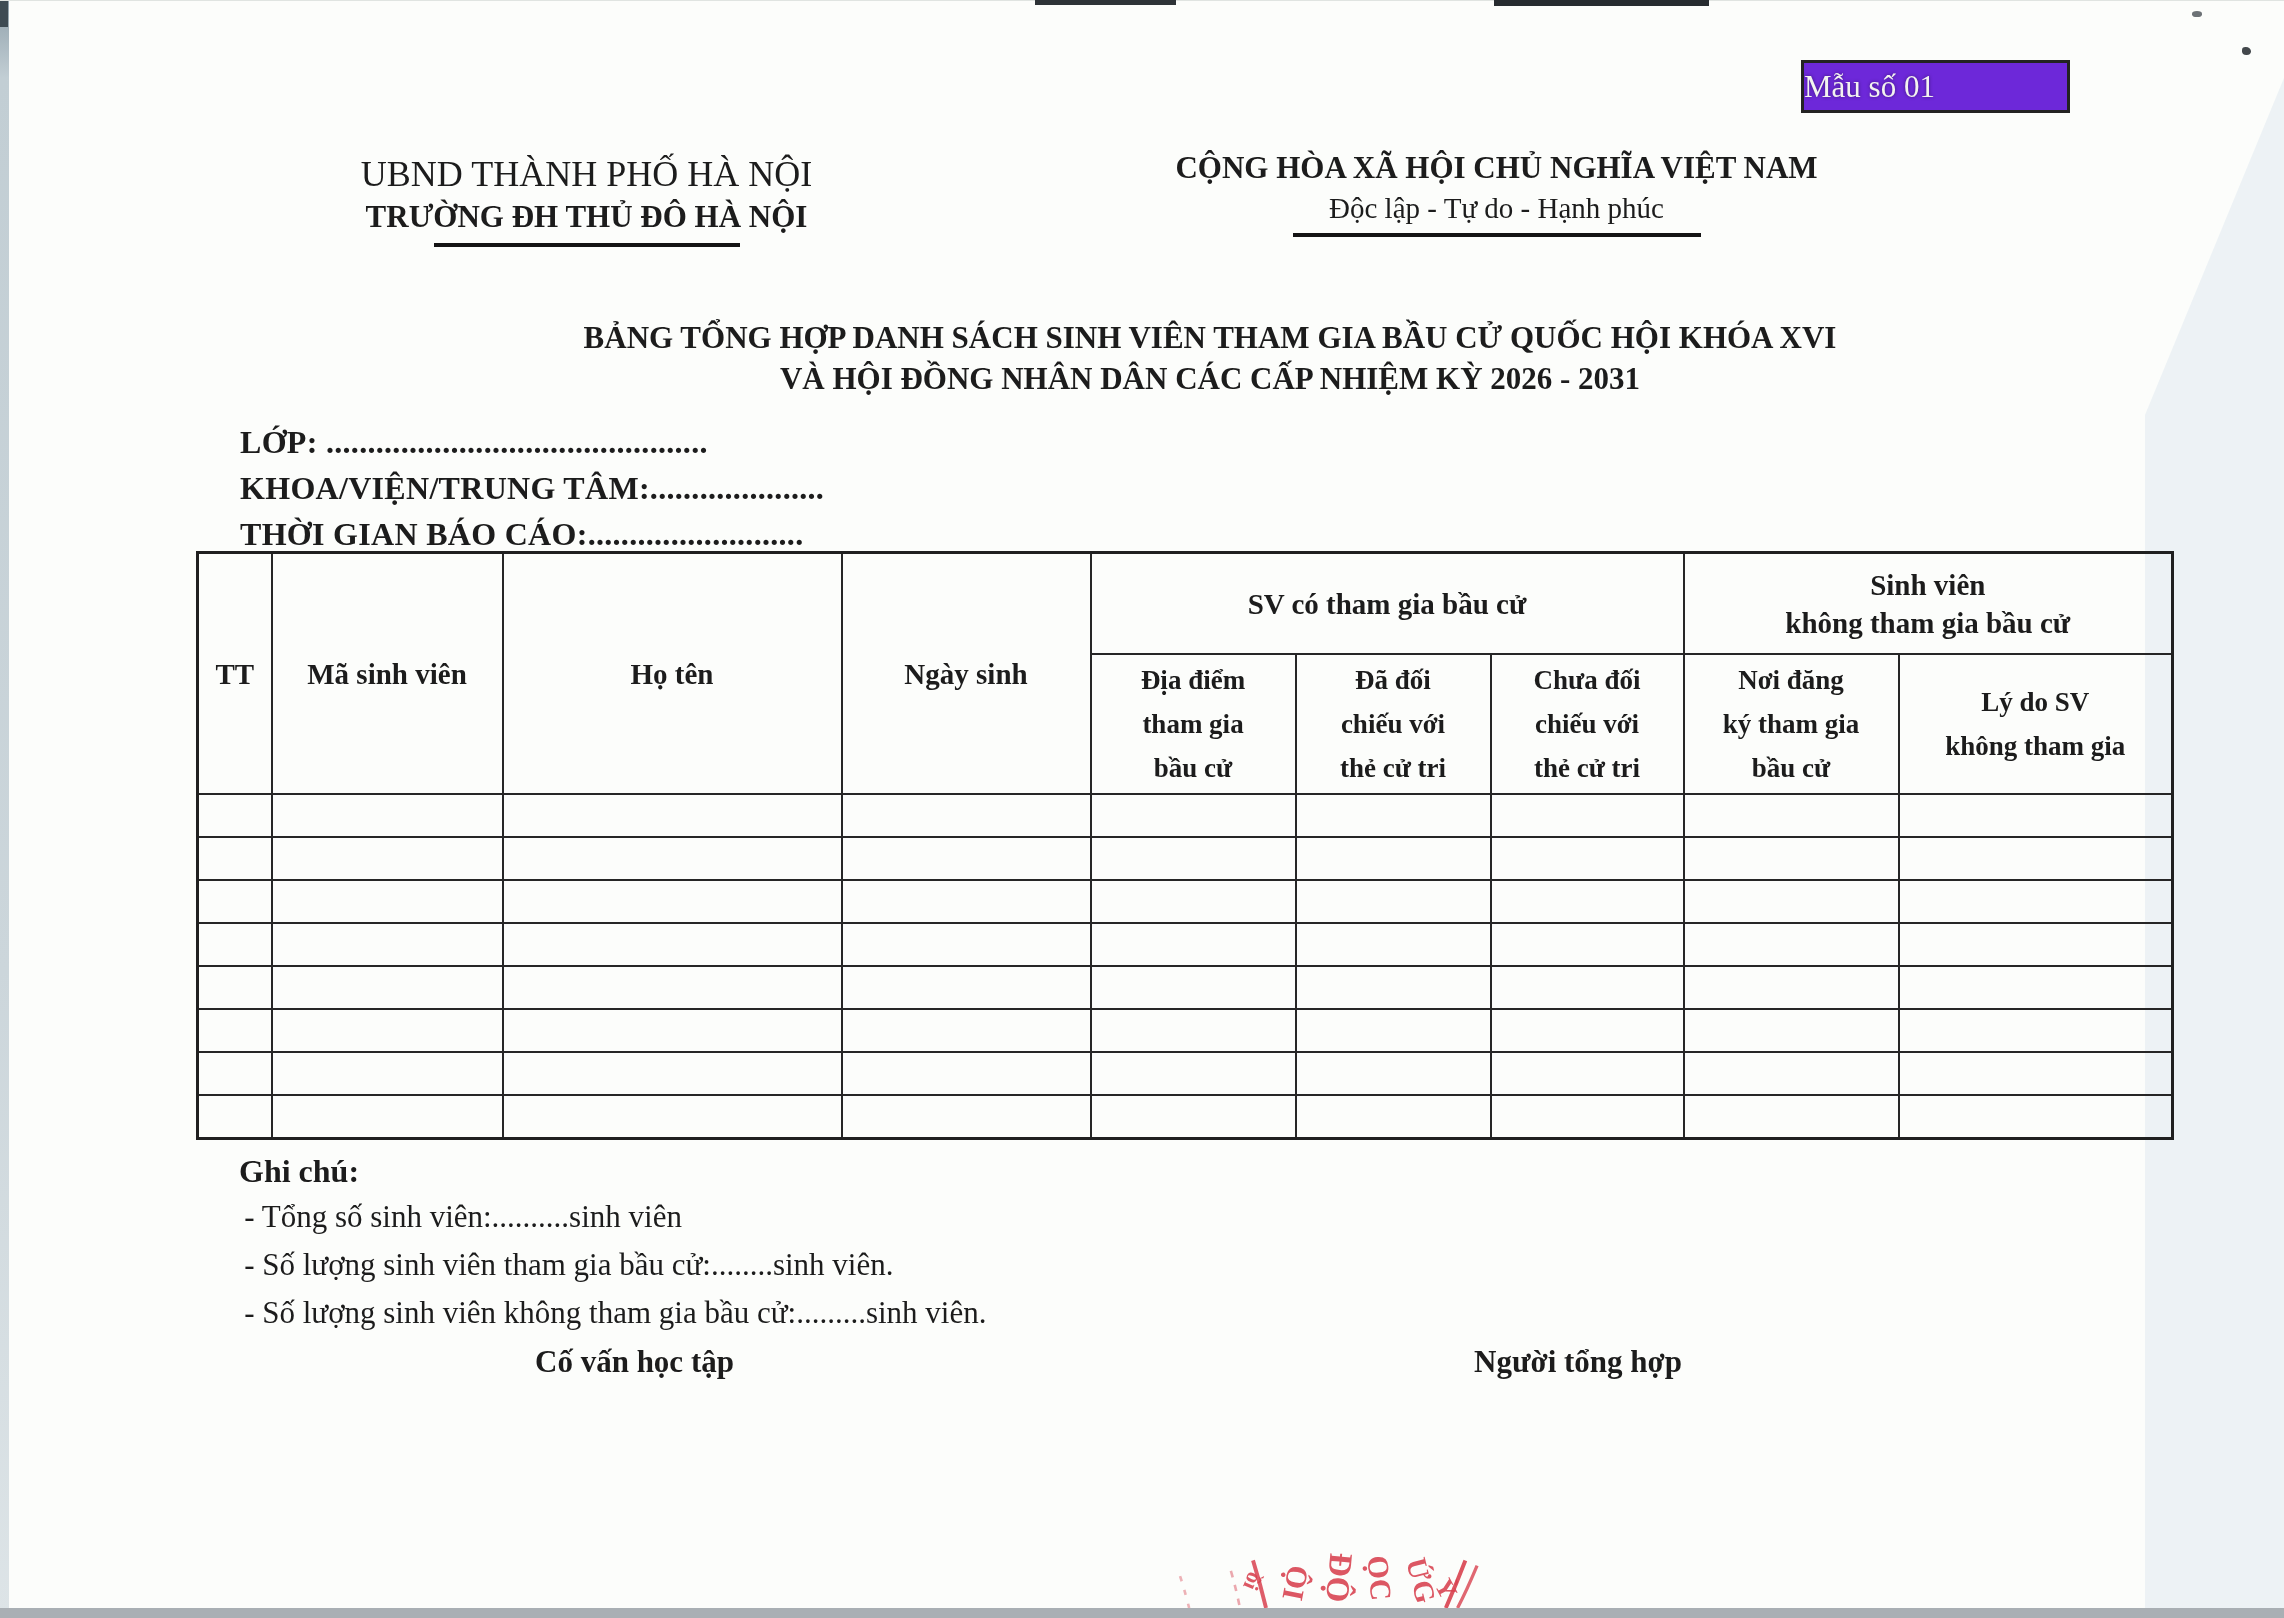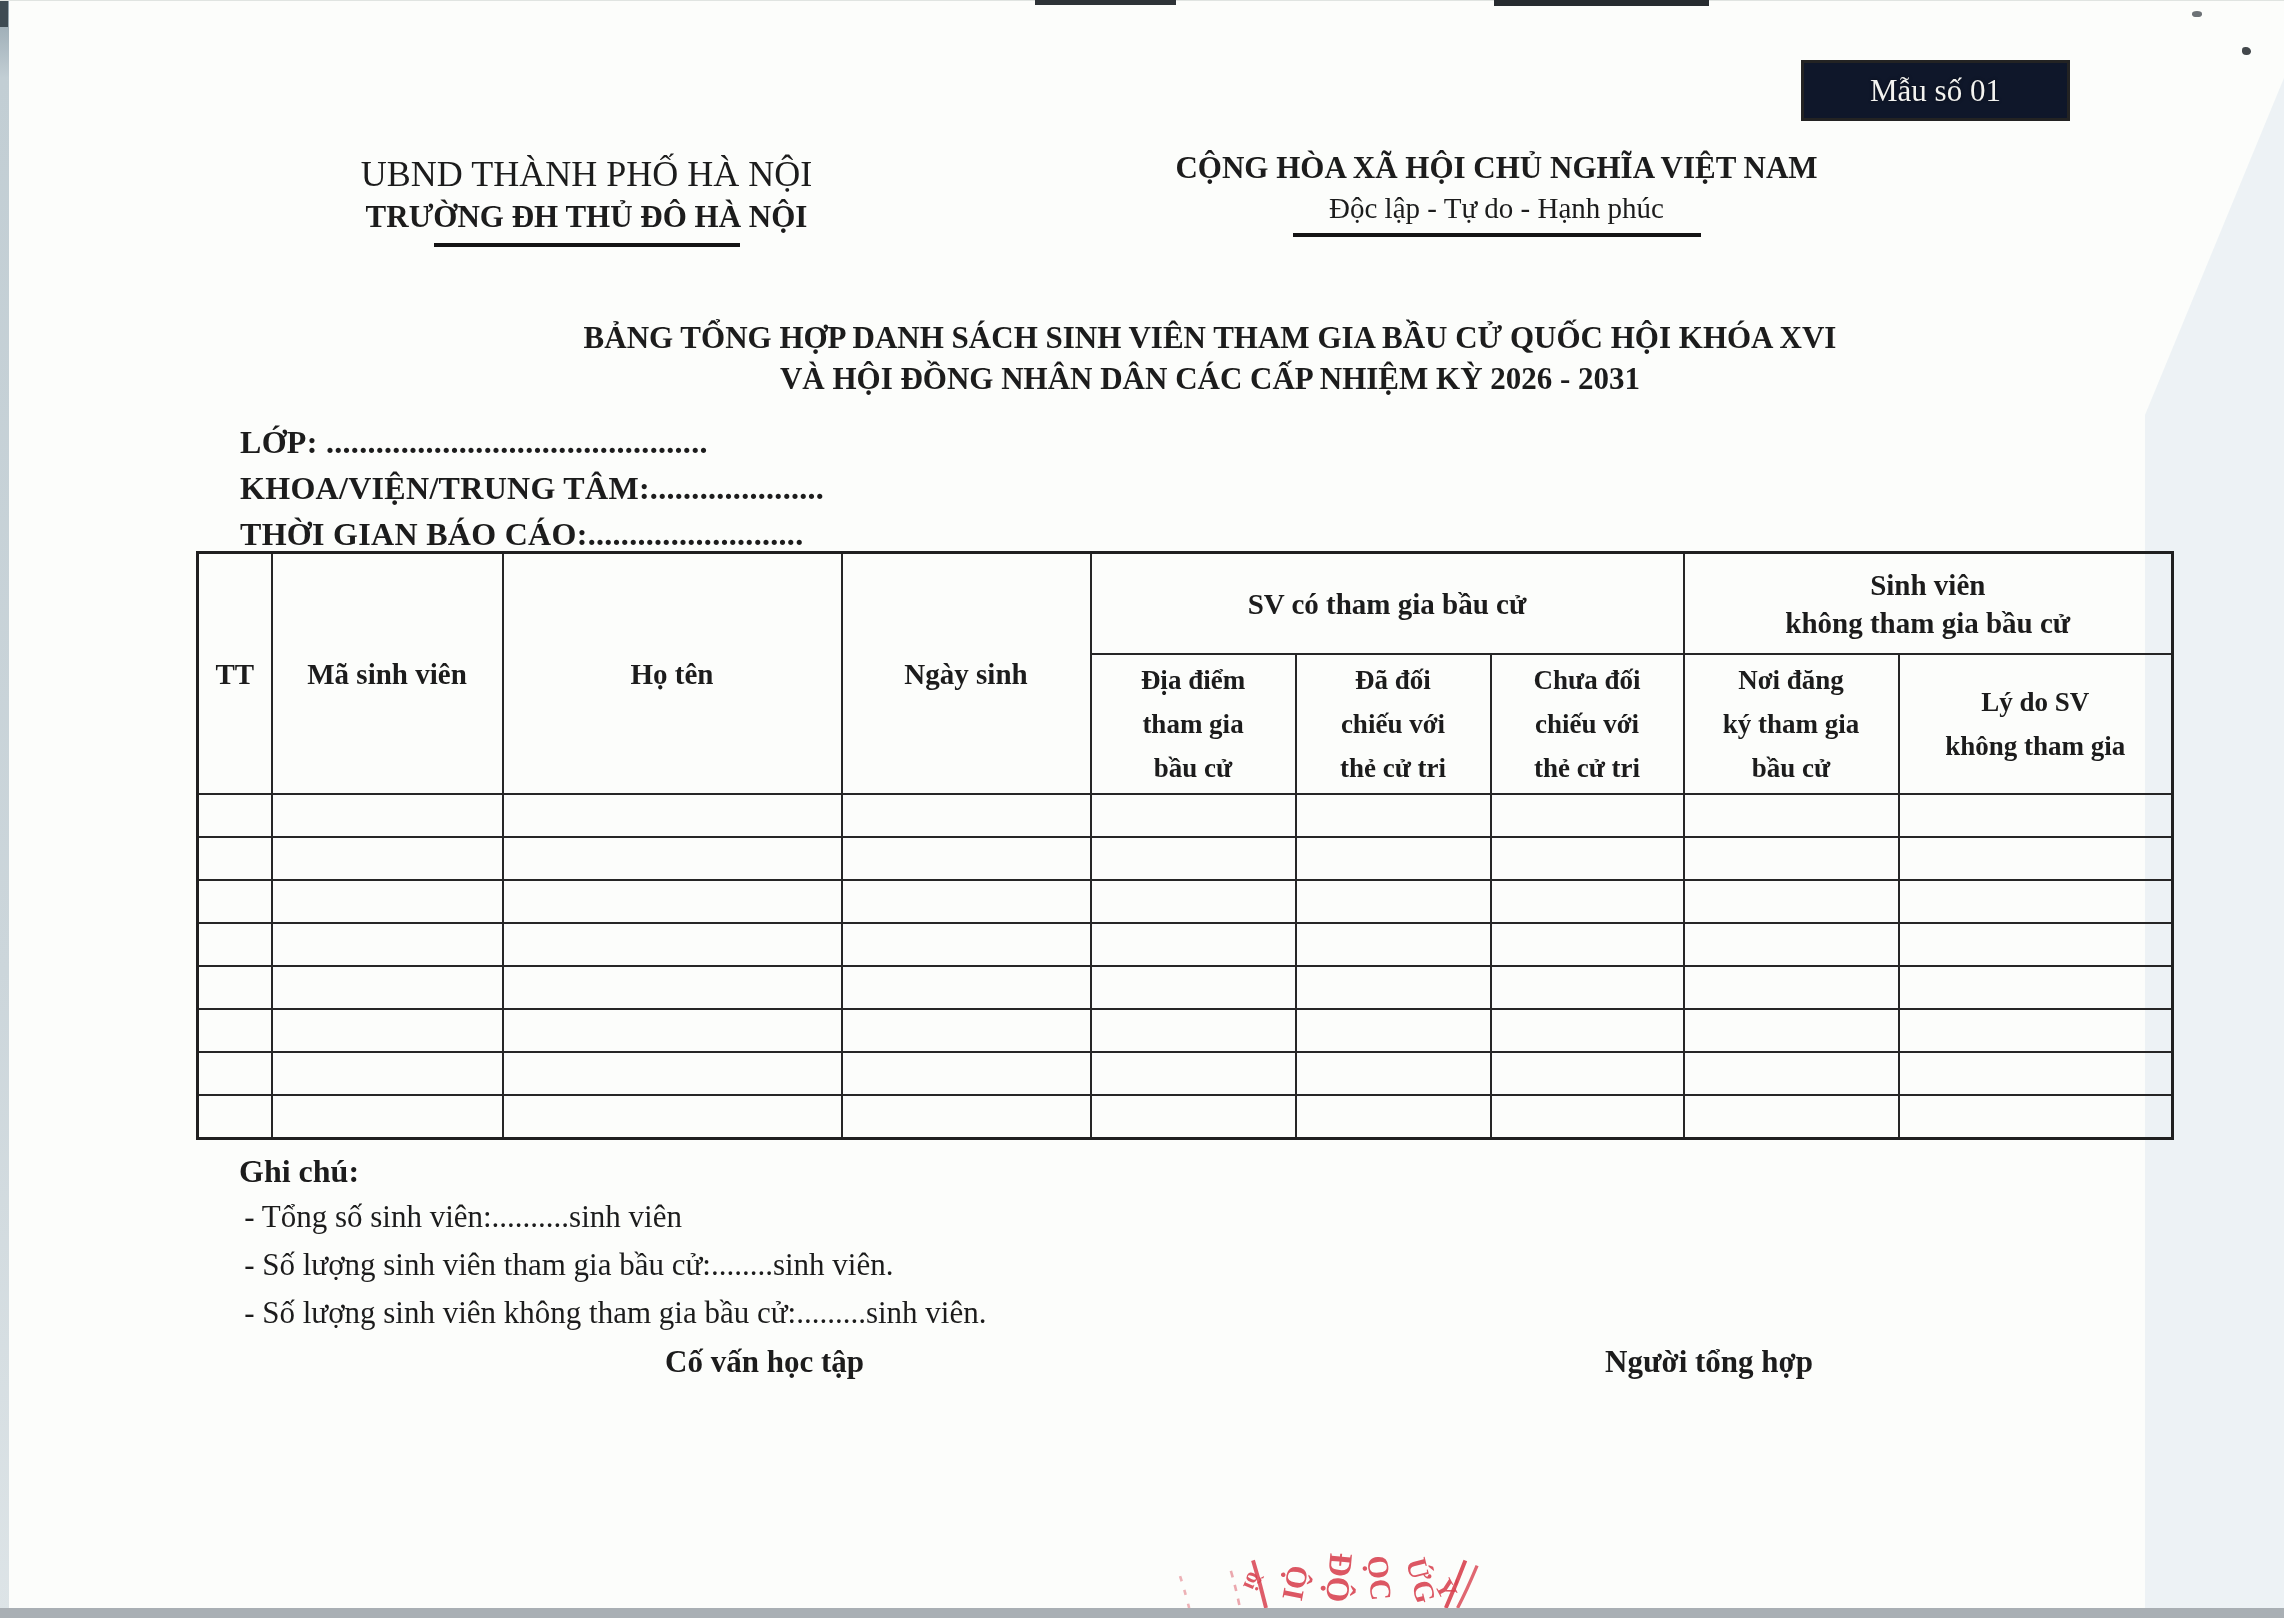--- a/index.html
+++ b/index.html
@@ -15,23 +15,23 @@
   .scan-left-strip-top { position:absolute; left:0; top:0; width:7.8px; height:27px; background:#3e4b53; }
   .scan-bottom-strip { position:absolute; left:0; bottom:0; width:100%; height:9.8px; background:#a9afb4; }
   .scan-top-hairline { position:absolute; left:0; top:0; width:100%; height:1.3px; background:#e0e4e1; }
   .scan-top-dash1 { position:absolute; left:1035px; top:0; width:141px; height:5.2px; background:#2e3337; }
   .scan-top-dash2 { position:absolute; left:1494px; top:0; width:215px; height:5.9px; background:#272c30; }
   .scan-right-tint { position:absolute; left:2145px; top:78px; width:139px; height:1532px;
     background:rgba(203,219,232,0.30); clip-path:polygon(100% 0, 100% 100%, 0 100%, 0 22%); }
   .scan-dot-a { position:absolute; left:2192px; top:11px; width:10.4px; height:5.9px; background:#6d7276; border-radius:50%; }
   .scan-dot-b { position:absolute; left:2242px; top:47px; width:9px; height:7.8px; background:#43484c; border-radius:40% 60% 50% 50%; }
   
-  .badge { position:absolute; left:1801px; top:60px; width:269px; height:61px;
-    background:#0f172a; border:3.3px solid #232323; box-sizing:border-box;
-    display:flex; align-items:center; justify-content:center;
+  .badge { position:absolute; left:1801px; top:60px; width:269px; height:53px;
+    background:#6d28d9; border:3.3px solid #232323; box-sizing:border-box;
+    display:flex; align-items:center; 
     color:#f3f3f0; font-size:31px; text-shadow:0 0 3.9px rgba(0,0,0,.45); }
   
   .org-header { position:absolute; left:293px; top:153px; width:587px; text-align:center; }
   .org-header .l1 { font-size:36px; }
   .org-header .l2 { font-size:31px; font-weight:bold; margin-top:3.9px; }
   .rule { height:3.3px; background:#141414; margin:8.5px auto 0; }
   .org-header .rule { width:306px; }
   .national-header { position:absolute; left:1141px; top:150px; width:711px; text-align:center; }
   .national-header .l1 { font-size:31px; font-weight:bold; }
   .national-header .l2 { font-size:29px; font-weight:normal; margin-top:5.9px; }
@@ -48,21 +48,21 @@
   .form-table { border:3.3px solid #202020; }
   .form-table th { font-weight:bold; font-size:28px; text-align:center; vertical-align:middle; }
   .row-group th { height:99px; font-size:29px; line-height:38px; }
   .row-sub th { height:138px; line-height:44px; font-size:27px; }
   .form-table tbody tr { height:43px; }
   
   .notes { position:absolute; left:239px; top:1153px; font-size:31px; }
   .notes .heading { font-weight:bold; font-size:32px; margin-bottom:2.6px; }
   .notes .item { line-height:48px; padding-left:5.2px; }
   
-  .sig { position:absolute; top:1344px; font-weight:bold; font-size:31px; text-align:right; }
+  .sig { position:absolute; top:1344px; font-weight:bold; font-size:31px; text-align:left; }
   .sig-left { left:535px; width:329px; }
   .sig-right { left:1474px; width:339px; }
   
   .stamp { position:absolute; left:1154px; top:1537px; width:355px; height:71px; overflow:hidden; }
   .stamp svg { position:absolute; left:0; top:0; }
   .stamp .frag { position:absolute; font-weight:bold; color:#d8414f; opacity:.88; }
   .f0 { left:90px; top:31px; font-size:22px; transform:rotate(112deg); opacity:.55; }
   .f1 { left:124px; top:29px; font-size:30px; transform:rotate(101deg); }
   .f2 { left:160px; top:22px; font-size:33px; transform:rotate(95deg); }
   .f3 { left:203px; top:23.5px; font-size:30px; transform:rotate(85deg); }

